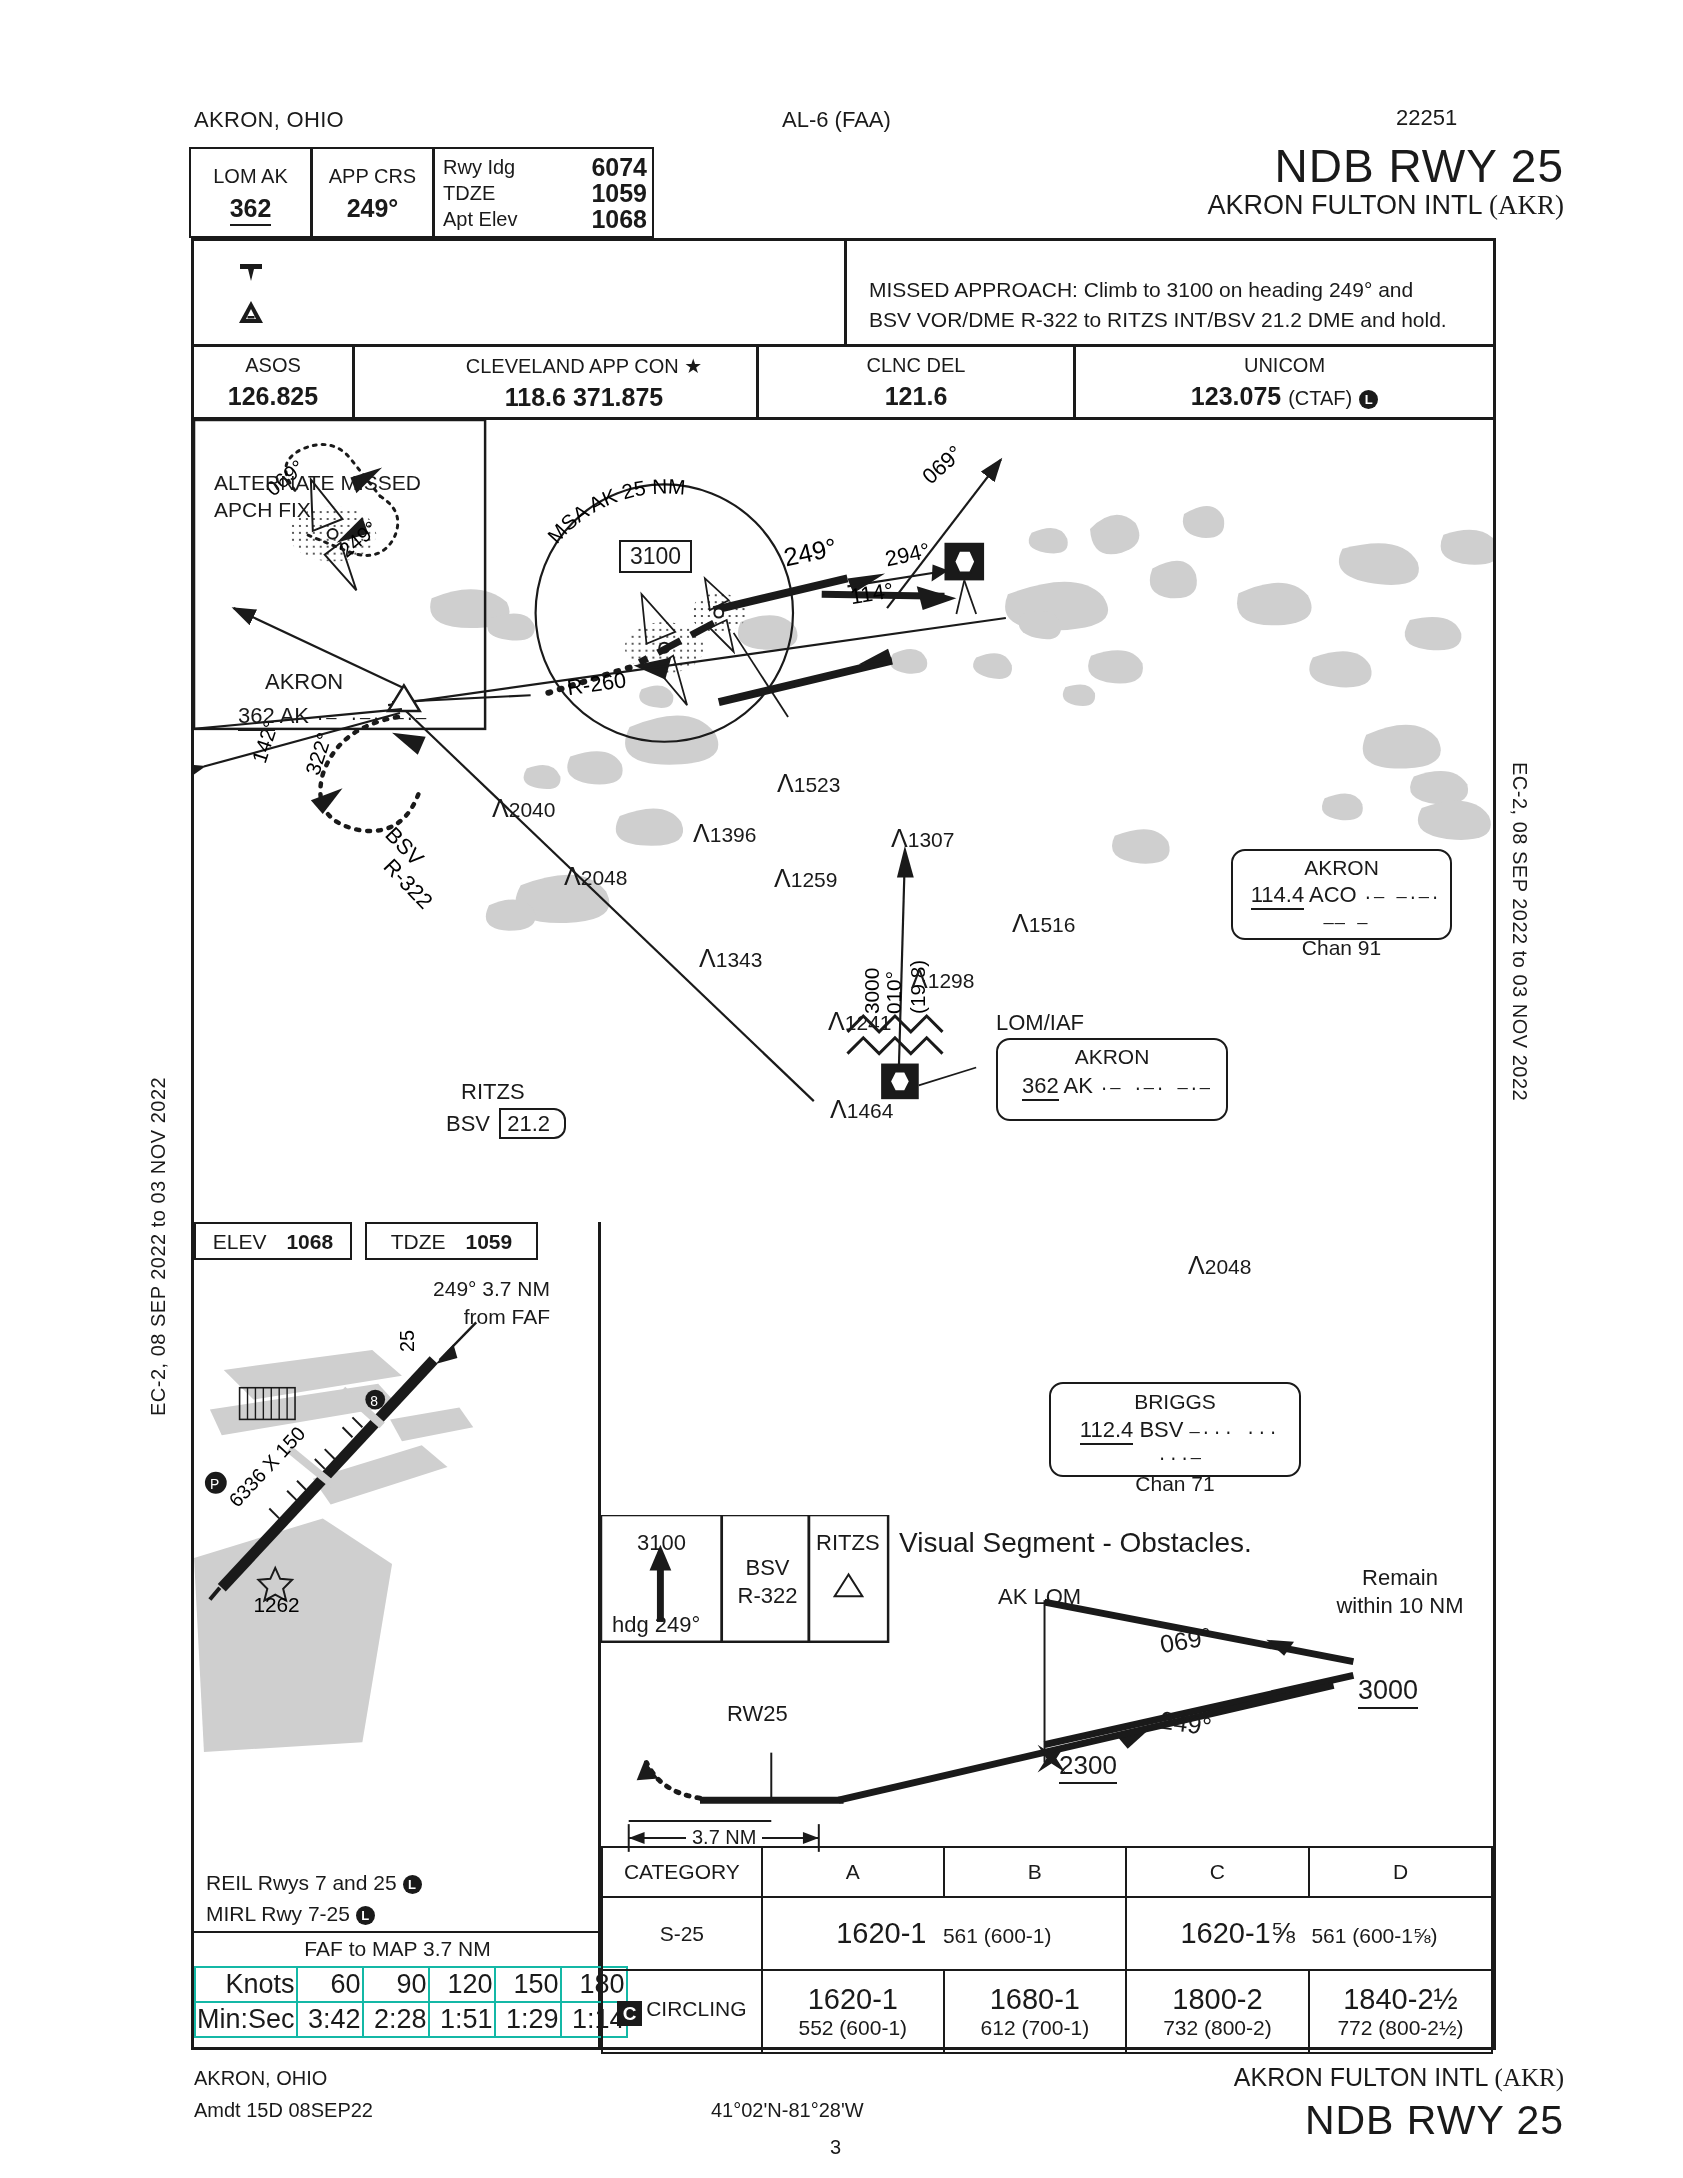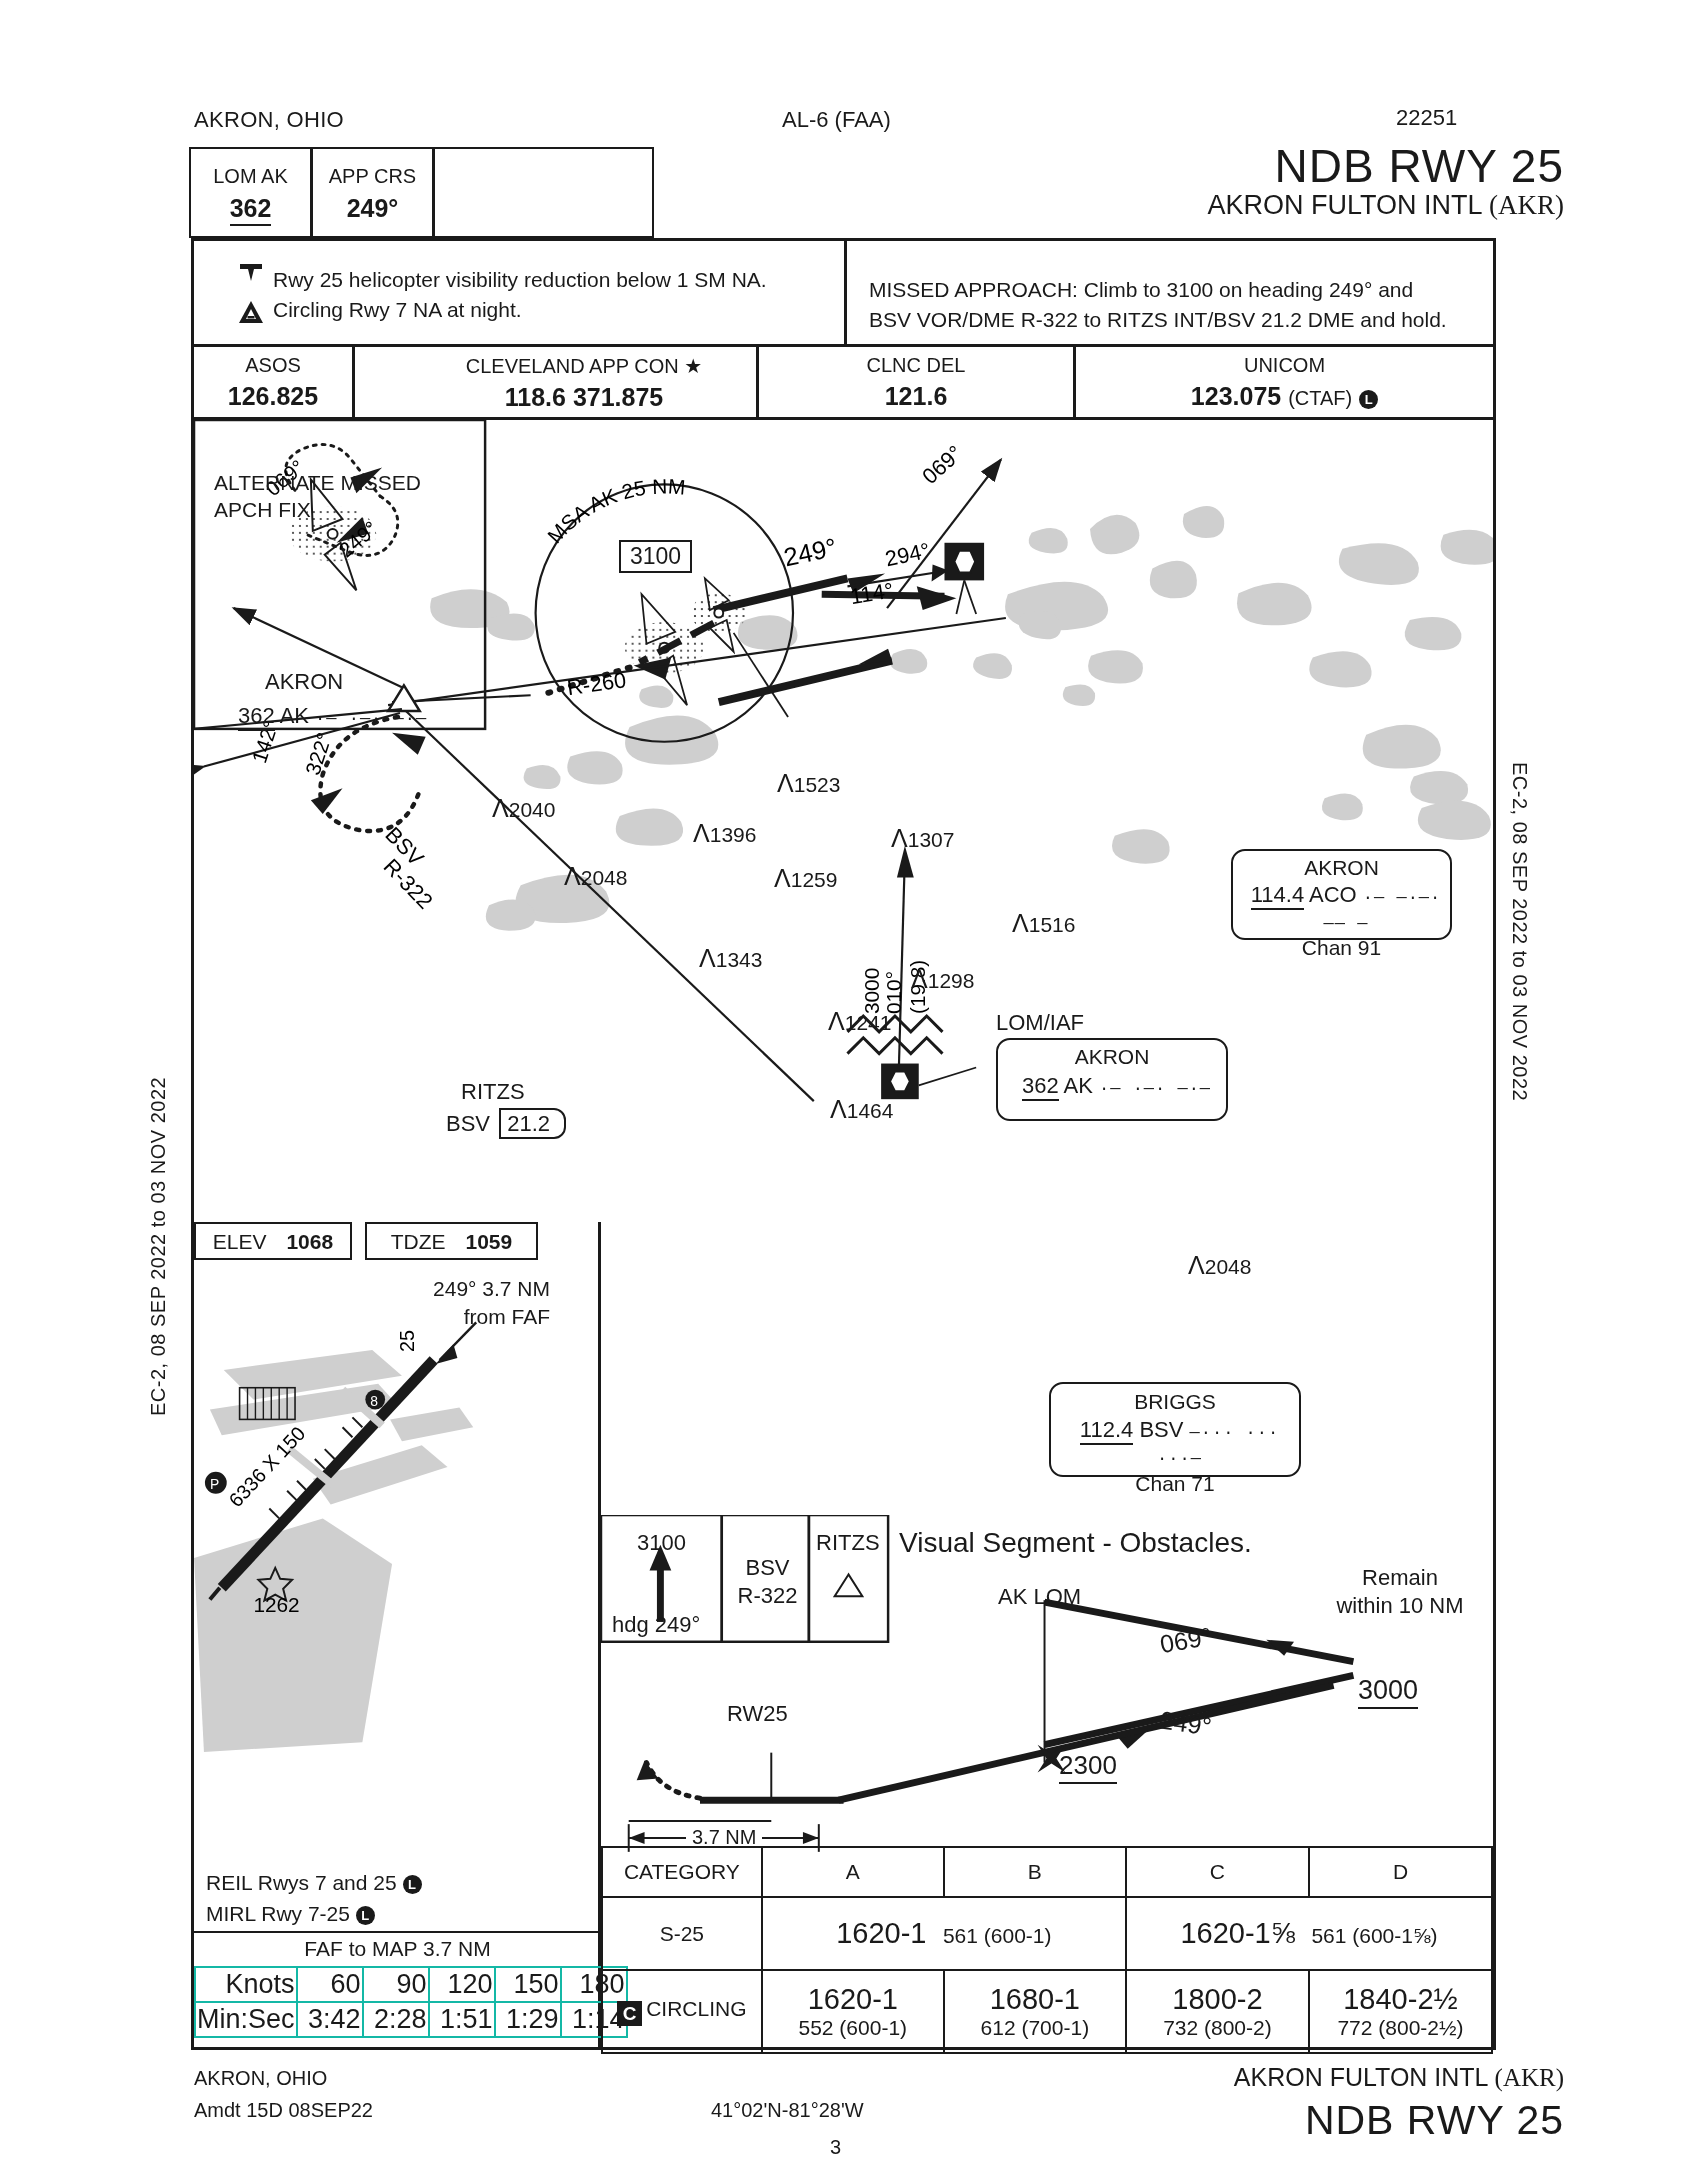--- a/index.html
+++ b/index.html
@@ -117,37 +117,47 @@
     <div class="brfSep" style="left:119px;"></div>
     <div class="brfSep" style="left:241px;"></div>
     <div class="brfCell ctr" style="left:0;width:119px;">
       <div class="brfLbl" style="margin-top:16px;">LOM AK</div>
       <div class="brfVal u" style="margin-top:6px;display:inline-block;">362</div>
     </div>
     <div class="brfCell ctr" style="left:122px;width:119px;">
       <div class="brfLbl" style="margin-top:16px;">APP CRS</div>
       <div class="brfVal" style="margin-top:6px;">249°</div>
     </div>
+    <div class="brfCell" style="left:244px;width:222px;padding:5px 0 0 8px;">
+      <div style="display:flex;justify-content:space-between;padding-right:10px;line-height:26px;">
+        <span class="brfLbl">Rwy Idg</span>
+        <span class="brfVal">6074</span>
+      </div>
+      <div style="display:flex;justify-content:space-between;padding-right:10px;line-height:26px;">
+        <span class="brfLbl">TDZE</span>
+        <span class="brfVal">1059</span>
+      </div>
+      <div style="display:flex;justify-content:space-between;padding-right:10px;line-height:26px;">
+        <span class="brfLbl">Apt Elev</span>
+        <span class="brfVal">1068</span>
+      </div>
+    </div>
   </div>
 
   <div class="abs" id="mainFrame"></div>
 
   <div class="abs" id="notesVsep"></div>
   <svg class="tsym" style="left:236px;top:261px;" viewBox="0 0 30 30">
     <path d="M4 3 H26 V8 H18 L15 20 L12 8 H4 Z" fill="#1a1a1a"></path>
   </svg>
   <svg class="tsym" style="left:236px;top:297px;" viewBox="0 0 30 30">
     <path d="M15 4 L27 26 H3 Z" fill="#1a1a1a"></path>
     <path d="M15 12 L20 22 H10 Z" fill="#fff"></path>
     <rect x="11.5" y="19" width="7" height="2.5" fill="#1a1a1a"></rect>
   </svg>
-  <div class="abs" id="notesTxt">
-    <div>Rwy 25 helicopter visibility reduction below 1 SM NA.</div>
-    <div>Circling Rwy 7 NA at night.</div>
-  </div>
   <div class="abs" id="maTxt">
     <div>MISSED APPROACH:  Climb to 3100 on heading 249° and</div>
     <div>BSV VOR/DME R-322 to RITZS INT/BSV 21.2 DME and hold.</div>
   </div>
 
   <div class="abs" id="commBand">
     <div class="commSep" style="left:158px;"></div>
     <div class="commSep" style="left:562px;"></div>
     <div class="commSep" style="left:879px;"></div>
 

